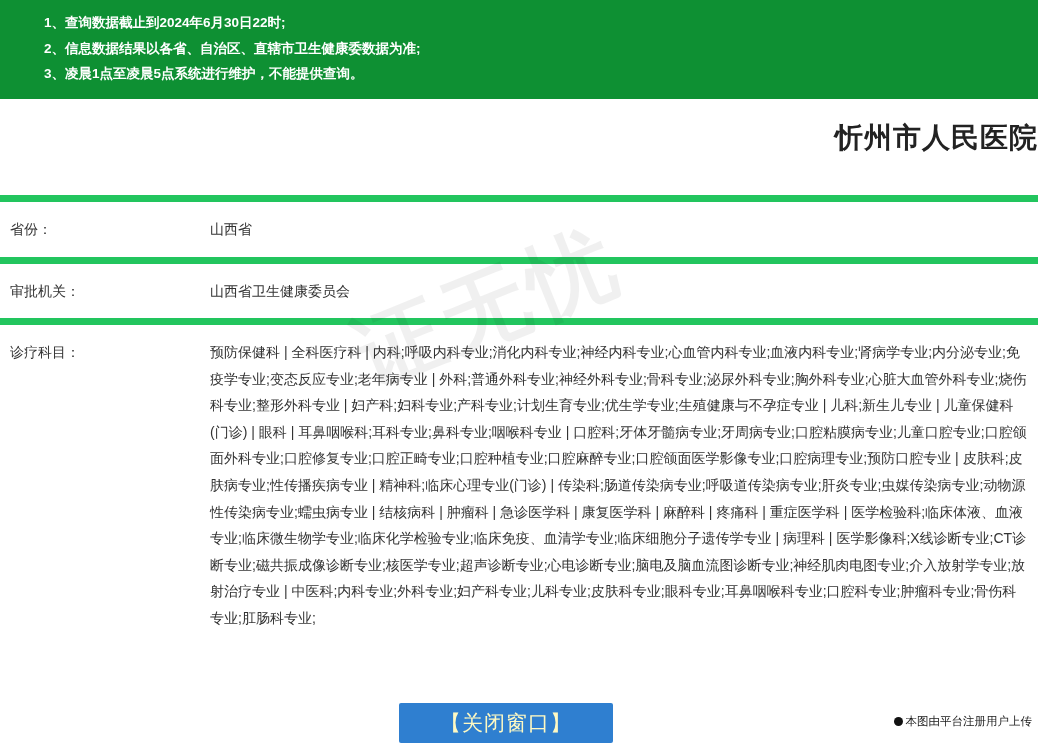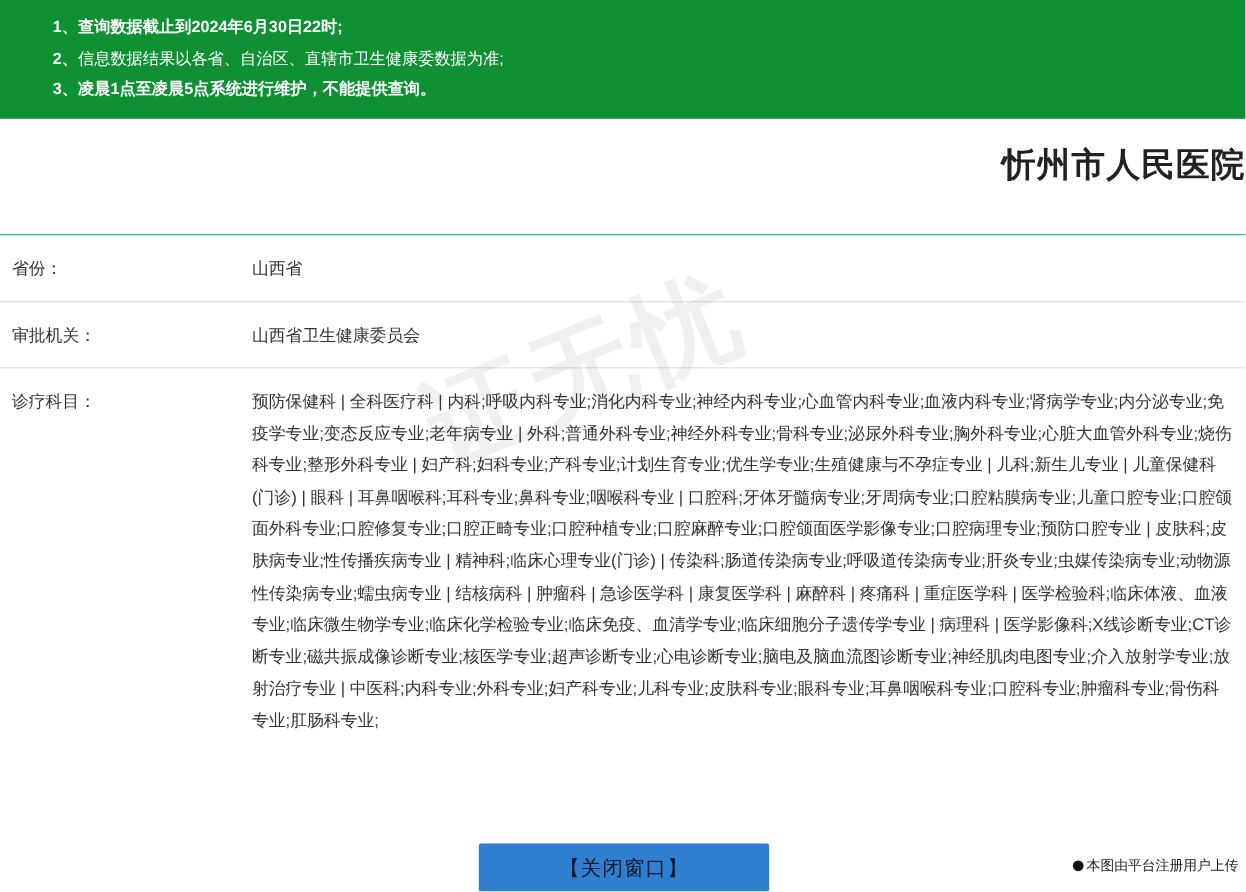--- a/index.html
+++ b/index.html
@@ -22,21 +22,21 @@
     padding: 10px 0 12px 0;
     font-size: 13.5px;
     line-height: 1.9;
   }
   .notice-line {
     padding-left: 44px;
     font-weight: bold;
     white-space: nowrap;
   }
   .notice-line .normal {
-    font-weight: normal;
+    font-weight: bold;
   }
 
   
   .title {
     text-align: right;
     font-size: 28px;
     font-weight: bold;
     color: #222222;
     letter-spacing: 1px;
     margin-top: 20px;
@@ -45,21 +45,21 @@
 
   
   table.info {
     width: 1038px;
     border-collapse: collapse;
     table-layout: fixed;
     font-size: 14px;
     color: #333333;
   }
   table.info td {
-    border-top: 1px solid #22c55e;
+    border-top: 7px solid #22c55e;
     border-bottom: 1px solid #e2e2e2;
     padding: 14px 10px 14px 10px;
     vertical-align: top;
     line-height: 1.9;
   }
   td.label {
     width: 180px;
     padding-left: 10px;
     color: #333333;
     white-space: nowrap;
@@ -98,26 +98,26 @@
     position: absolute;
     left: 0;
     bottom: 0;
     width: 1038px;
     height: 42px;
   }
   .close-btn {
     position: absolute;
     left: 399px;
     top: 2px;
-    width: 242px;
+    width: 214px;
     height: 40px;
     background: #2f7fd0;
-    color: #0f172a;
+    color: #fef9c3;
     border: none;
-    font-size: 17px;
+    font-size: 21px;
     font-family: "Liberation Sans", sans-serif;
     cursor: pointer;
     letter-spacing: 1px;
     border-radius: 2px;
   }
   .corner-note {
     position: absolute;
     right: 6px;
     bottom: 14px;
     font-size: 11.5px;

